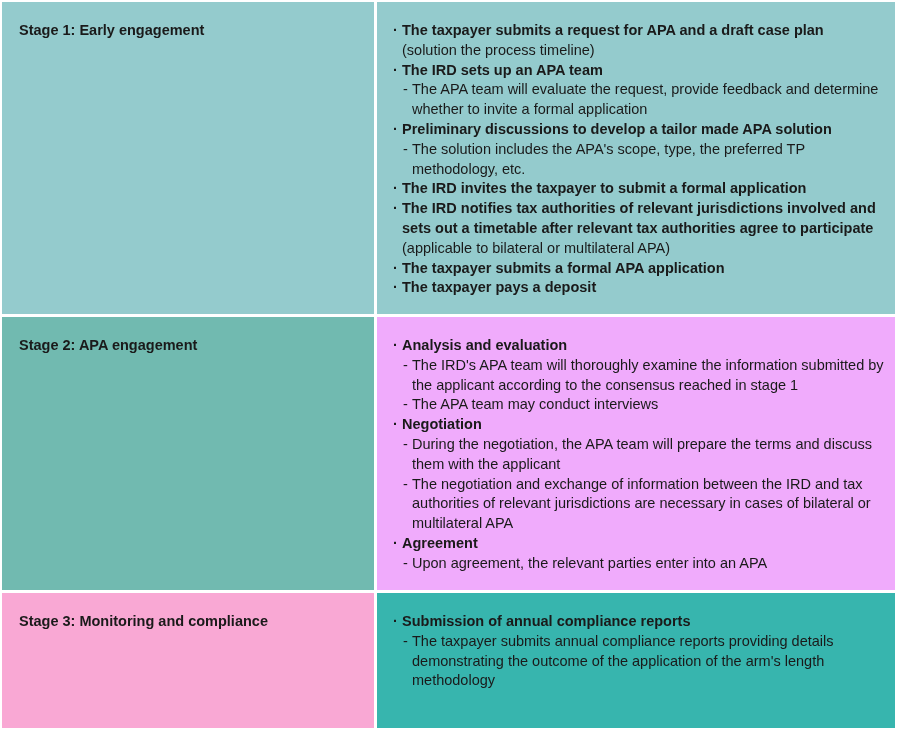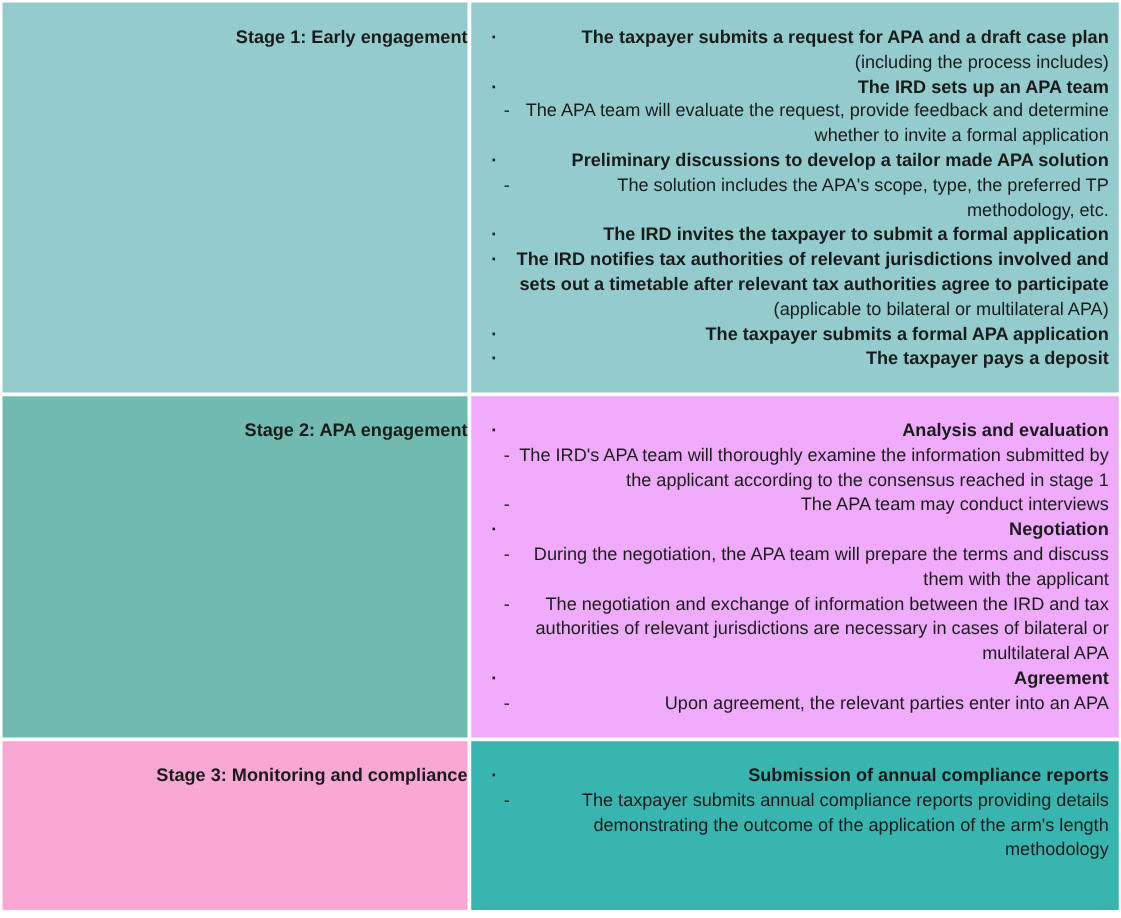--- a/index.html
+++ b/index.html
@@ -1,17 +1,17 @@
 <!DOCTYPE html>
 <html><head>
 <meta charset="utf-8">
 <style>
   html, body { margin:0; padding:0; background:#ffffff; }
   body { width:897px; height:734px; overflow:hidden; font-family:"Liberation Sans", sans-serif; color:#1a1a1a; }
-  .table { position:absolute; left:2px; top:2px; width:895px; display:grid; grid-template-columns:372px 518px; column-gap:3px; row-gap:3px;text-align:right; }
+  .table { position:absolute; left:2px; top:2px; width:895px; display:grid; grid-template-columns:372px 518px; column-gap:3px; row-gap:3px; }
   .cell { box-sizing:border-box; }
   .label-cell { padding:20px 0 0 17px; font-weight:bold; font-size:14.5px; }
   .content-cell { padding:19px 8px 16px 18px; font-size:14.5px; line-height:19.8px; }
   .row1 { height:312px; }
   .row2 { height:273px; }
   .row3 { height:135px; }
   .bullet { position:relative; padding-left:7px; }
   .bullet::before { content:"·"; position:absolute; left:-2px; top:0; font-weight:bold; }
   .bullet-main { font-weight:bold; }
   .bullet-note { font-weight:normal; display:block; }
@@ -22,21 +22,21 @@
 <body>
 
 <div class="table">
 
   <div class="cell label-cell row1" style="background:#94cbcd">
     <span>Stage 1: Early engagement</span>
   </div>
   <div class="cell content-cell row1" style="background:#94cbcd">
     <div class="bullet">
       <span class="bullet-main">The taxpayer submits a request for APA and a draft case plan</span>
-      <span class="bullet-note">(including the process includes)</span>
+      <span class="bullet-note">(solution the process timeline)</span>
     </div>
     <div class="bullet">
       <span class="bullet-main">The IRD sets up an APA team</span>
     </div>
     <div class="sub">The APA team will evaluate the request, provide feedback and determine whether to invite a formal application</div>
     <div class="bullet">
       <span class="bullet-main">Preliminary discussions to develop a tailor made APA solution</span>
     </div>
     <div class="sub">The solution includes the APA's scope, type, the preferred TP methodology, etc.</div>
     <div class="bullet">

